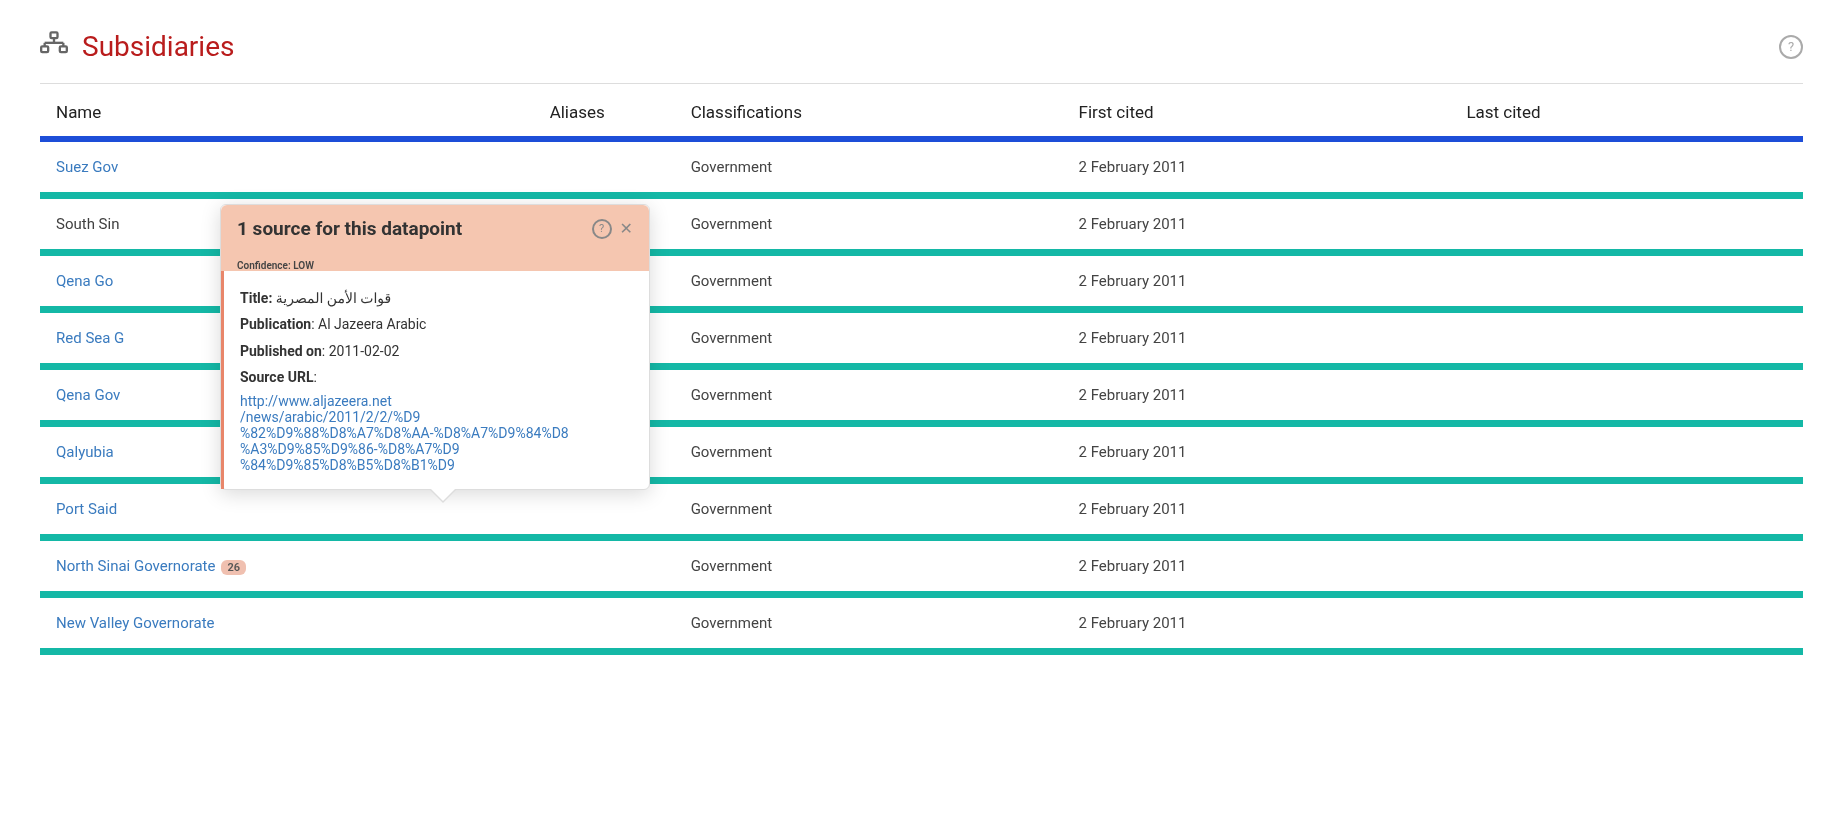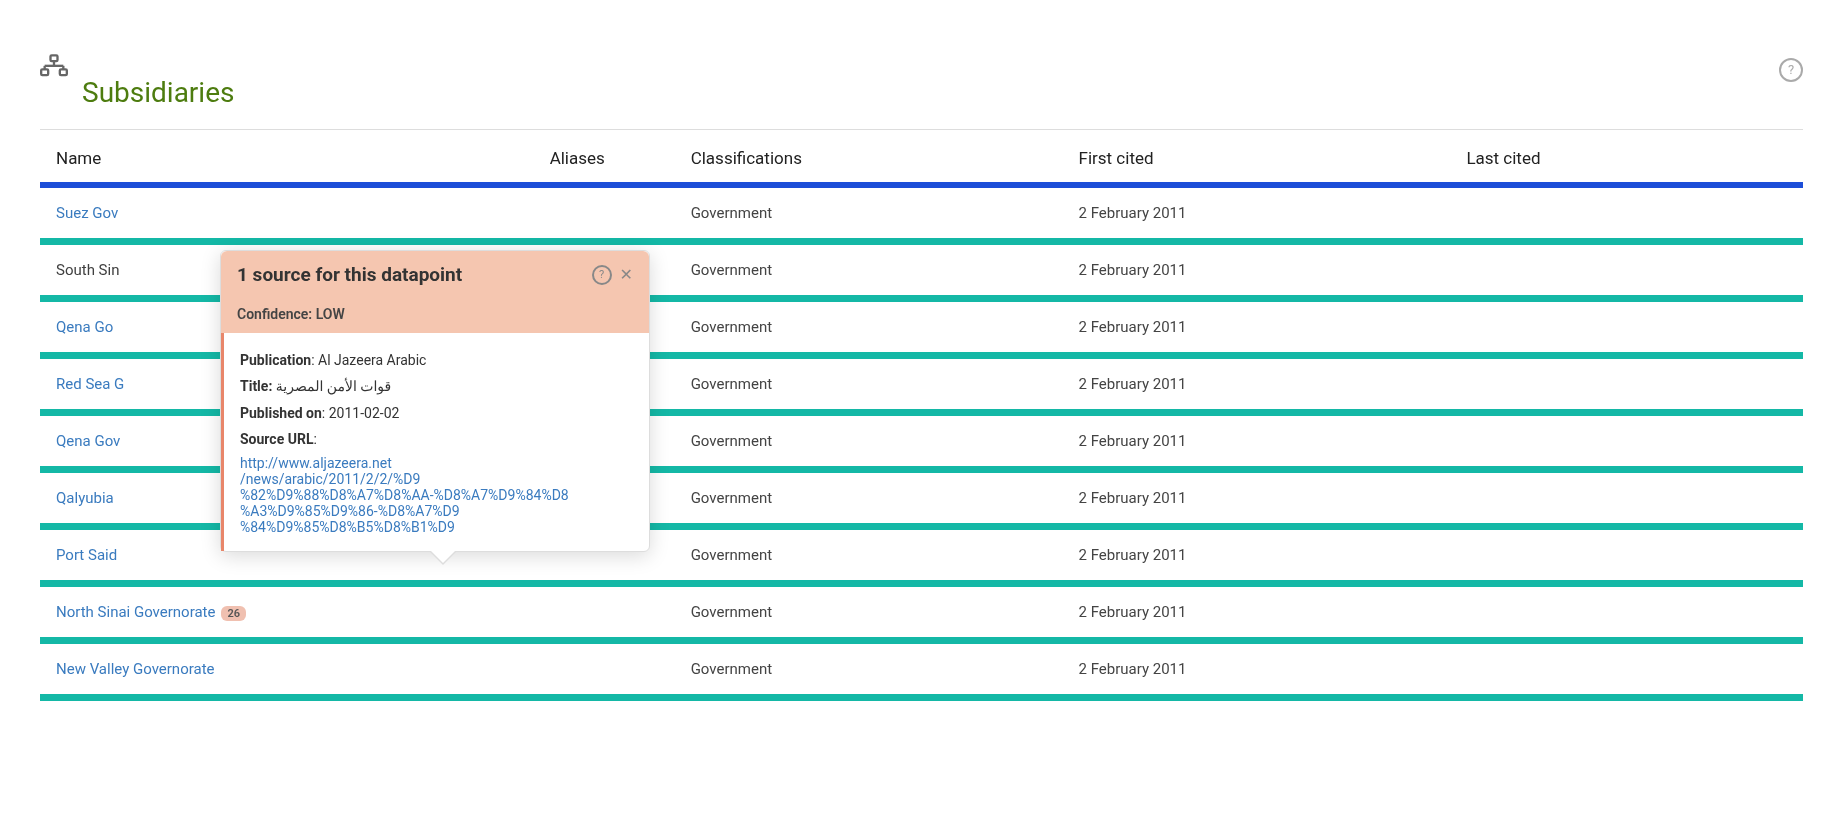--- a/index.html
+++ b/index.html
@@ -22,22 +22,21 @@
       margin-bottom: 20px;
     }
     .page-title-group {
       display: flex;
       align-items: center;
       gap: 14px;
     }
     .page-title {
       font-size: 28px;
       font-weight: 400;
-      color: #4d7c0f;
-      margin-top: 46px;
+      color: #b91c1c;
     }
     .org-icon {
       color: #666;
       font-size: 22px;
     }
     .help-icon {
       width: 24px;
       height: 24px;
       border: 2px solid #aaa;
       border-radius: 50%;
@@ -139,24 +138,24 @@
       color: #888;
       font-size: 11px;
     }
     .popover-close {
       color: #888;
       font-size: 16px;
       cursor: pointer;
       line-height: 1;
     }
     .popover-confidence {
-      font-size: 14px;
+      font-size: 10px;
       color: #444;
       font-weight: 600;
-      padding: 8px 16px 11px;
+      padding: 8px 16px 0;
       background: #f5c6b0;
     }
     .popover-body {
       padding: 16px;
       border-left: 3px solid #e8866a;
     }
     .popover-body p {
       font-size: 14px;
       color: #333;
       line-height: 1.6;
@@ -234,26 +233,26 @@
           <div class="popover-help">?</div>
           <span class="popover-close">✕</span>
         </div>
       </div>
       <div class="popover-confidence">
         <span>Confidence:</span>
         <span>LOW</span>
       </div>
       <div class="popover-body">
         <p>
+          <span class="label">Title:</span>
+          <span>قوات الأمن المصرية</span>
+        </p>
+        <p>
           <span class="label">Publication</span>: 
           <span>Al Jazeera Arabic</span>
-        </p>
-        <p>
-          <span class="label">Title:</span>
-          <span>قوات الأمن المصرية</span>
         </p>
         <p>
           <span class="label">Published on</span>: 
           <span>2011-02-02</span>
         </p>
         <p>
           <span class="label">Source URL</span>:
         </p>
         <a style="display:block; word-break:break-all; font-size:14px; color:#3a7bbf;">http://www.aljazeera.net<br>/news/arabic/2011/2/2/%D9<br>%82%D9%88%D8%A7%D8%AA-%D8%A7%D9%84%D8<br>%A3%D9%85%D9%86-%D8%A7%D9<br>%84%D9%85%D8%B5%D8%B1%D9</a>
       </div>

